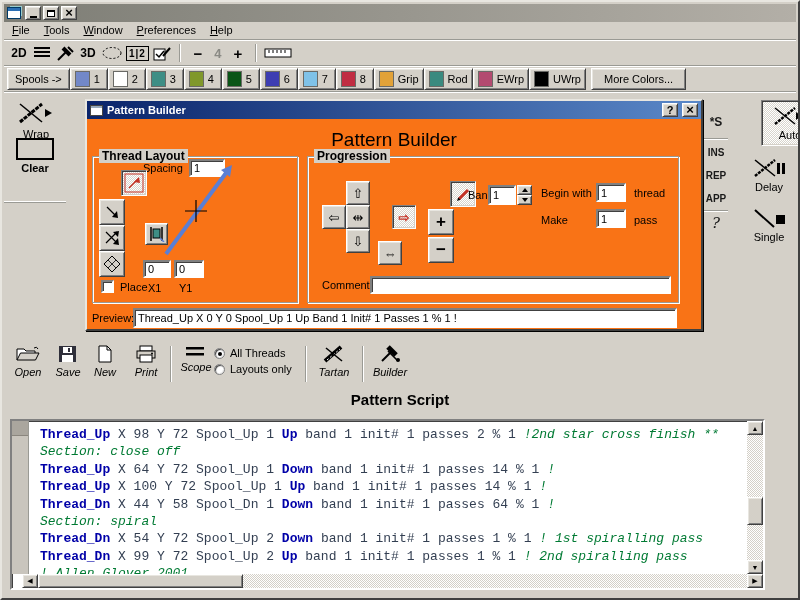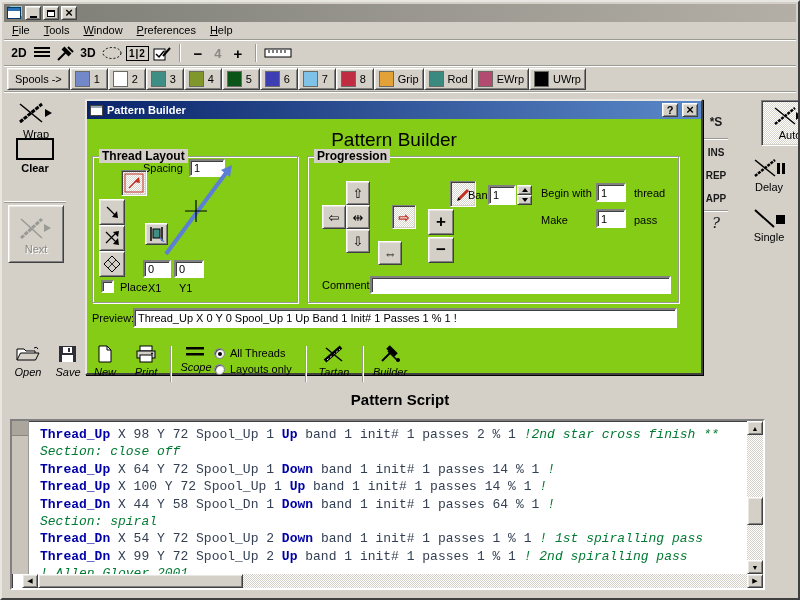--- a/index.html
+++ b/index.html
@@ -51,21 +51,21 @@
   .next-lbl { color:#8a8a84; text-shadow:1px 1px 0 #fff; }
   .lsep { position:absolute; left:2px; top:199px; width:62px; height:2px; border-top:1px solid #fff; border-bottom:1px solid #9a9a94; }
 
   .rail-lbl { position:absolute; width:26px; text-align:center; font-size:10px; font-weight:bold; color:#1a1a1a; }
   .rail-sep { position:absolute; width:24px; height:2px; border-top:1px solid #9a9a94; border-bottom:1px solid #fff; }
   .rail-help { font-family:"DejaVu Serif", serif; font-style:italic; font-size:15px; font-weight:normal; }
   .selbtn { border:1px solid; border-color:#808080 #fff #fff #808080; box-shadow:inset 1px 1px 0 #404040, inset -1px -1px 0 #d4d0c8;
     background-image:conic-gradient(#fff 25%,#d8d5cd 0 50%,#fff 0 75%,#d8d5cd 0); background-size:2px 2px;margin-left:22px; }
 
   
-  .dialog { position:absolute; left:83px; top:97px; width:618px; height:276px; background:#84cc16;
+  .dialog { position:absolute; left:83px; top:97px; width:618px; height:232px; background:#f97316;
     border:2px solid; border-color:#e8e6e0 #404040 #404040 #e8e6e0; box-shadow:1px 1px 0 #000; }
   .dlg-titlebar { height:18px; background:linear-gradient(90deg,#0a246a,#5a88c8); display:flex; align-items:center; padding:0 3px; gap:4px; }
   .dlg-title { color:#fff; font-weight:bold; font-size:11px; flex:1; }
   .dlg-icon { width:13px; height:11px; background:#fff; border:1px solid #444; box-shadow:inset 0 2px 0 #9ab; }
   .dlg-tbtn { width:16px; height:14px; font-weight:bold; font-size:11px; display:flex; align-items:center; justify-content:center; }
   .dlg-body { position:relative; height:218px; }
   .dlg-heading { position:absolute; top:10px; left:0; right:0; text-align:center; font-size:19px; color:#000; }
 
   .group { position:absolute; border:1px solid #9a9a94; box-shadow:inset 1px 1px 0 #fff, 1px 1px 0 #fff; }
   .group-label { position:absolute; top:-8px; left:6px; background:#d4d0c8; padding:0 3px; font-weight:bold; font-size:12px; }
@@ -234,44 +234,37 @@
         </div>
         <div class="spool-btn btn3d">
           <span class="swatch" style="background: rgb(179, 74, 112);"></span>
           <span class="spool-label">EWrp</span>
         </div>
         <div class="spool-btn btn3d">
           <span class="swatch" style="background: rgb(0, 0, 0);"></span>
           <span class="spool-label">UWrp</span>
         </div>
       </span>
+    <span class="more-btn btn3d">More Colors...</span>
   </div>
   <div class="hsep" style="top:89px"></div>
 
   <div class="flatbtn" style="left:8px; top:98px; width:52px;">
     <svg width="40" height="26">
       <path d="M4 22 L26 4" stroke="#000" stroke-width="3" stroke-dasharray="4 1"></path>
       <path d="M4 4 L26 22" stroke="#000" stroke-width="1.5"></path>
       <polygon points="29,9 36,13 29,17" fill="#000"></polygon>
     </svg>
     <span class="lbl">Wrap</span>
   </div>
   <div class="flatbtn" style="left:9px; top:136px; width:48px;font-weight:bold;">
     <span class="clear-rect"></span>
     <span class="lbl">Clear</span>
   </div>
   <div class="lsep"></div>
-  <div class="next-btn btn3d">
-    <svg width="38" height="28">
-      <path d="M4 24 L25 5" stroke="#9a9a94" stroke-width="3" stroke-dasharray="4 1"></path>
-      <path d="M4 5 L25 24" stroke="#9a9a94" stroke-width="1.5"></path>
-      <polygon points="27,10 34,14 27,18" fill="#9a9a94"></polygon>
-    </svg>
-    <span class="next-lbl">Next</span>
-  </div>
 
   <div class="rail-lbl" style="left:701px; top:113px; font-size:12px;">*S</div>
   <div class="rail-sep" style="left:702px; top:136px;"></div>
   <div class="rail-lbl" style="left:701px; top:145px;">INS</div>
   <div class="rail-lbl" style="left:701px; top:168px;">REP</div>
   <div class="rail-lbl" style="left:701px; top:191px;">APP</div>
   <div class="rail-sep" style="left:702px; top:208px;"></div>
   <div class="rail-lbl rail-help" style="left:701px; top:212px;">?</div>
 
   <div class="flatbtn selbtn" style="left:737px; top:98px; width:58px; height:46px; justify-content:center;">

